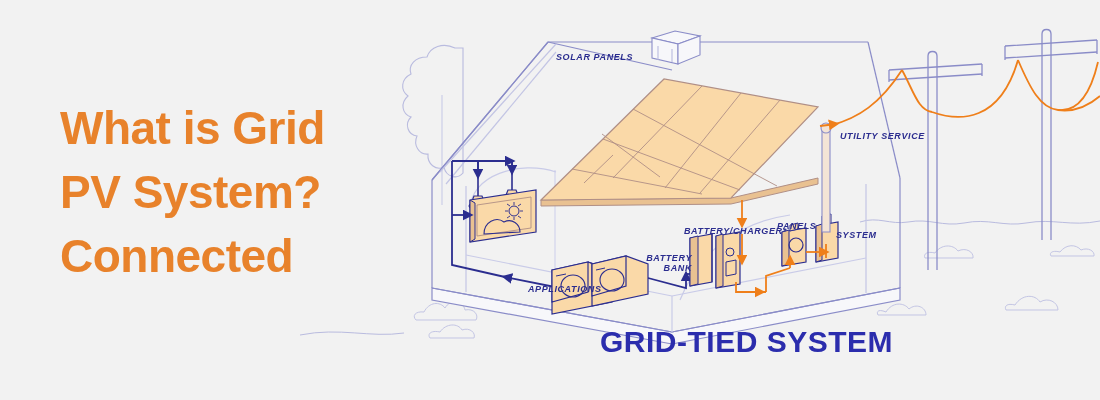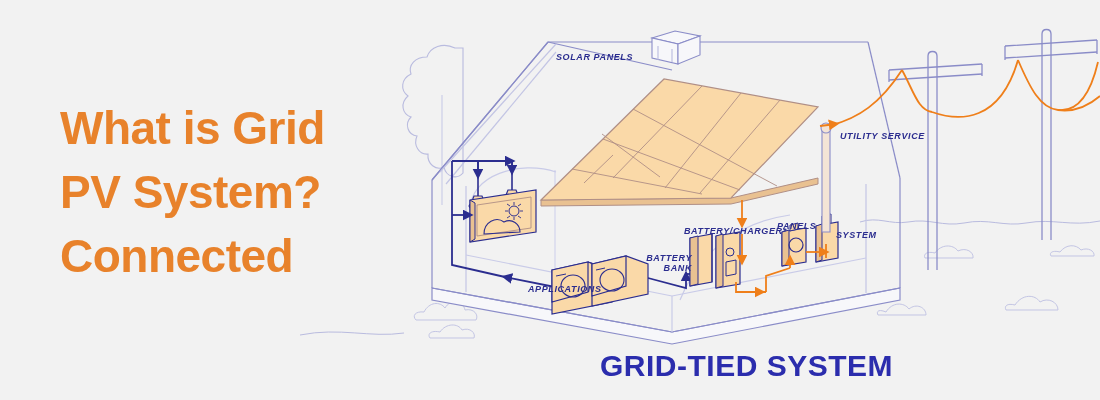--- a/index.html
+++ b/index.html
@@ -75,21 +75,20 @@
   #system-title {
     position: absolute;
     left: 600px;
     top: 325px;
     color: #2b2dad;
     font-family: "Liberation Sans", sans-serif;
     font-weight: bold;
     font-size: 30px;
     letter-spacing: 0.5px;
     white-space: nowrap;
-    margin-top: 24px;
   }
 </style>
 </head>
 <body>
 
 <div id="banner">
 
   <div id="headline">
     <span class="hl-line">What is Grid</span>
     <span class="hl-line">PV System?</span>

